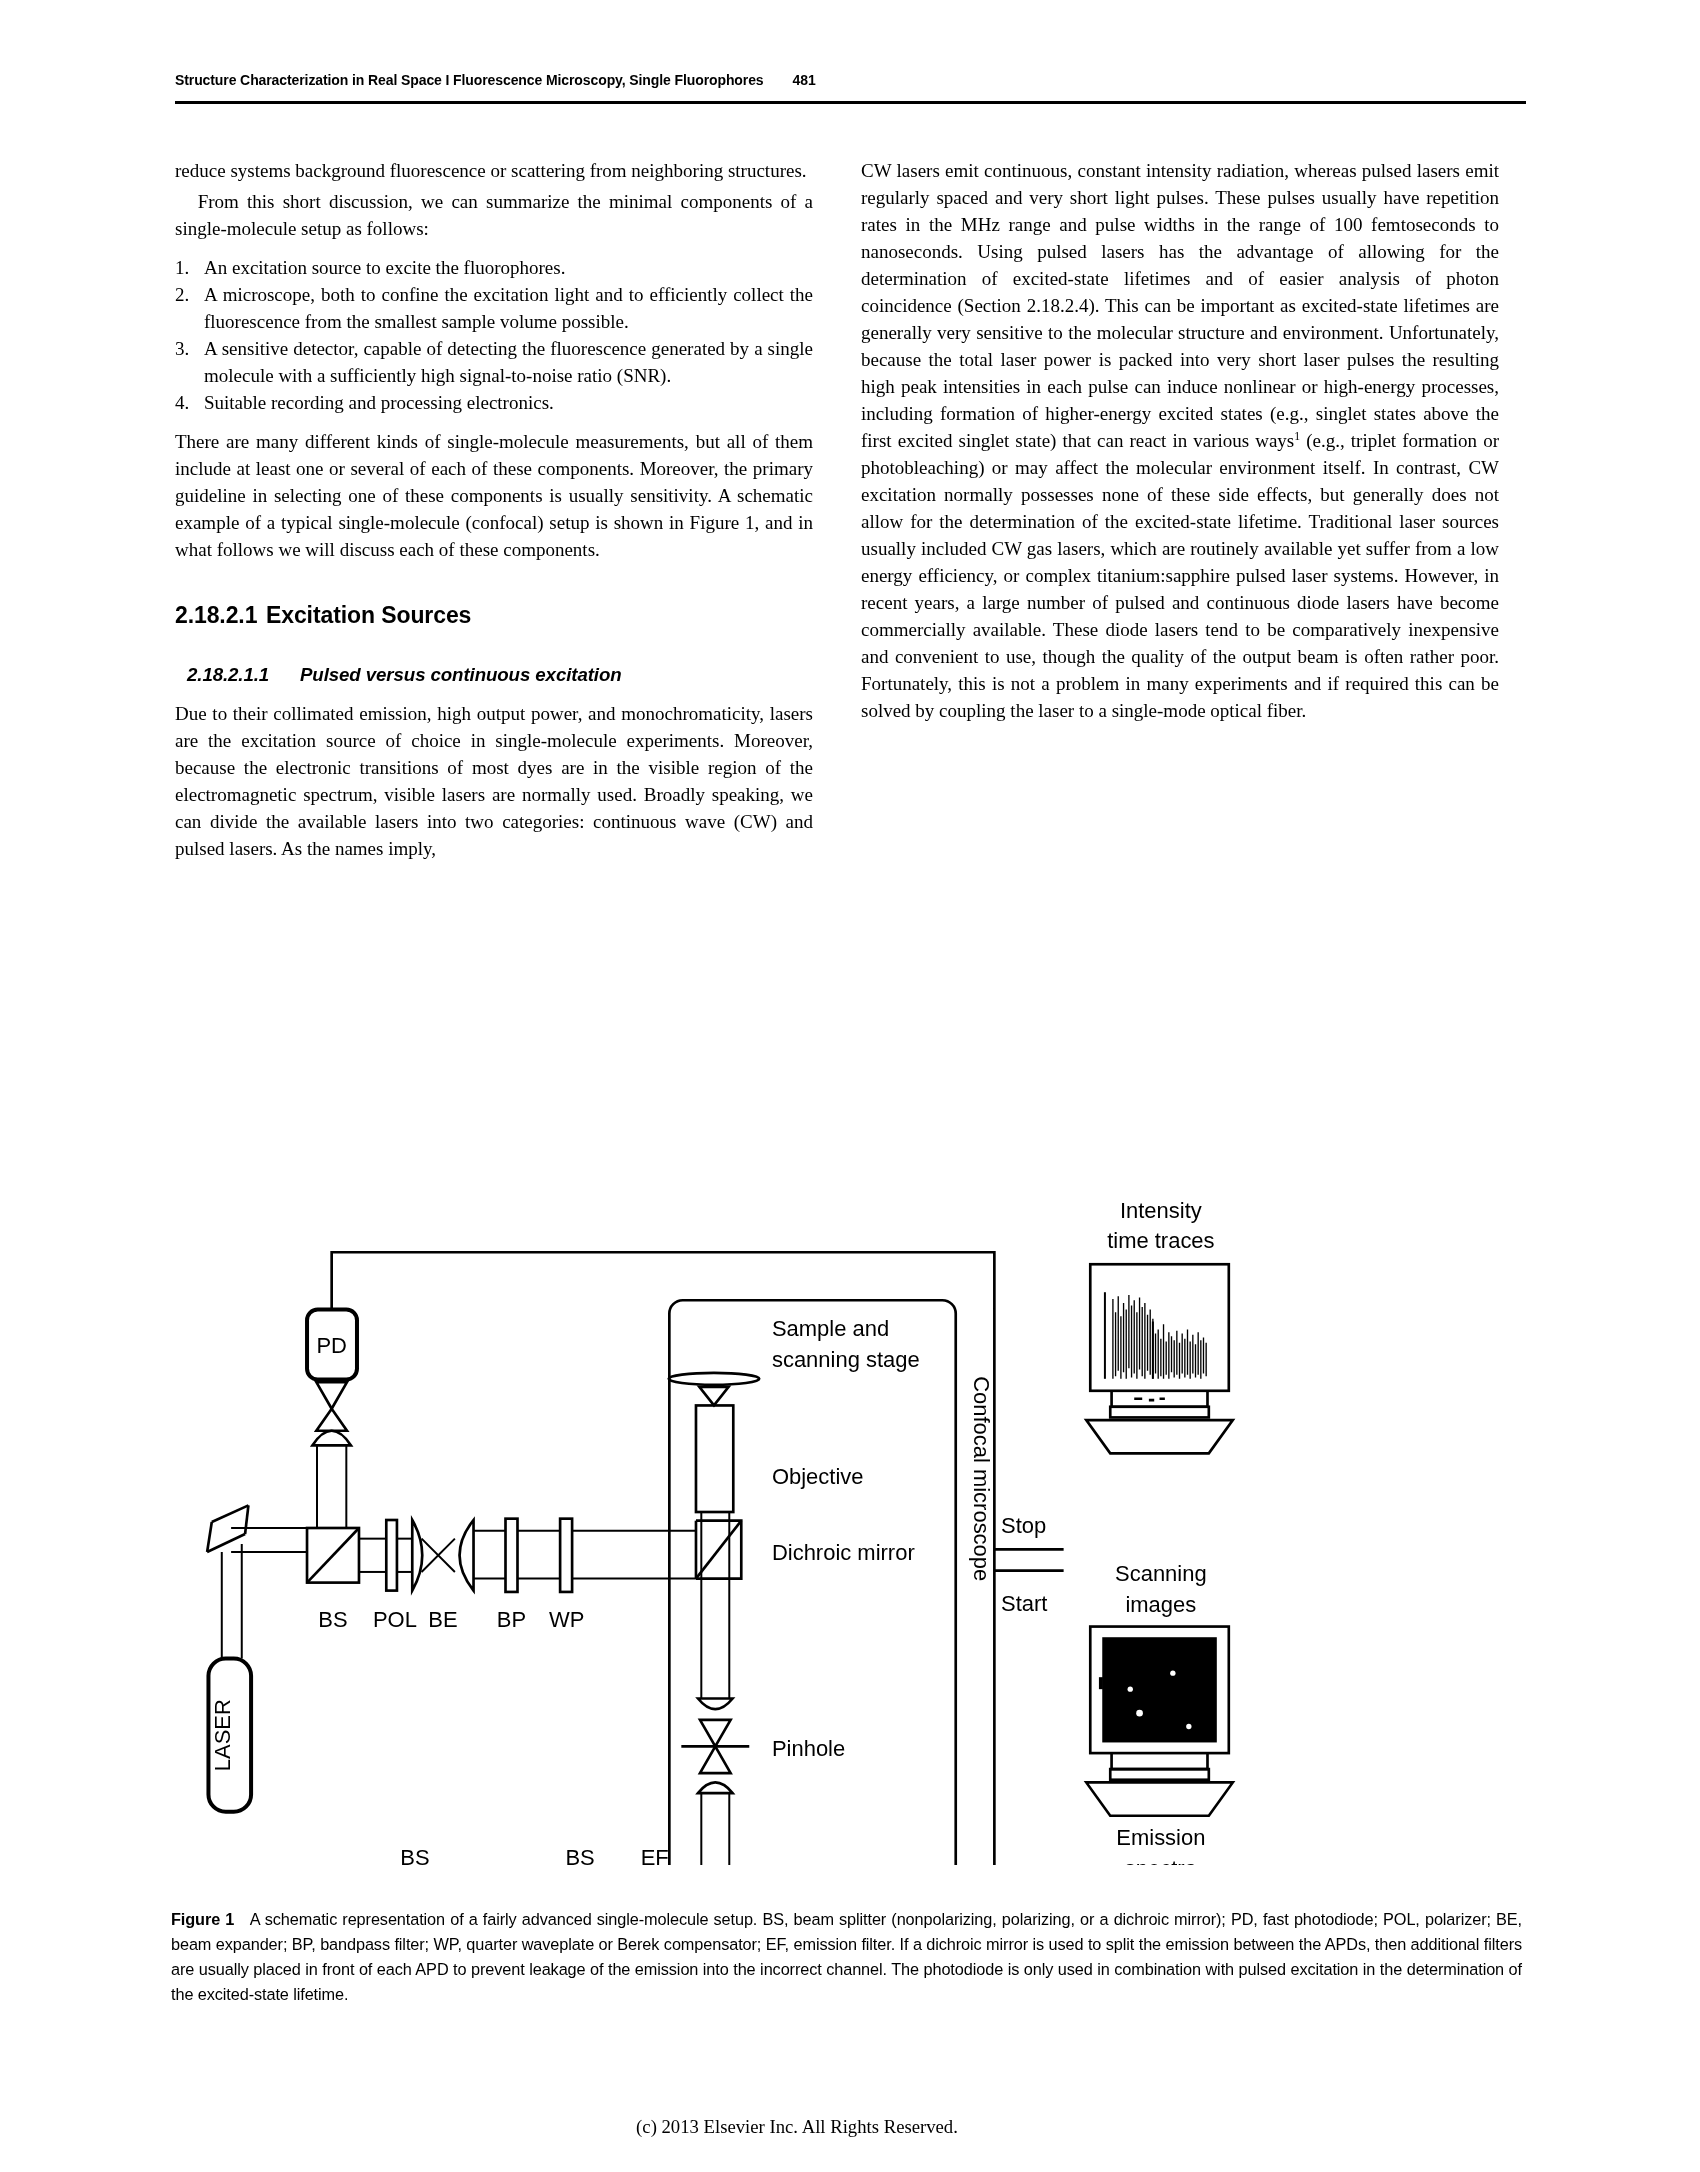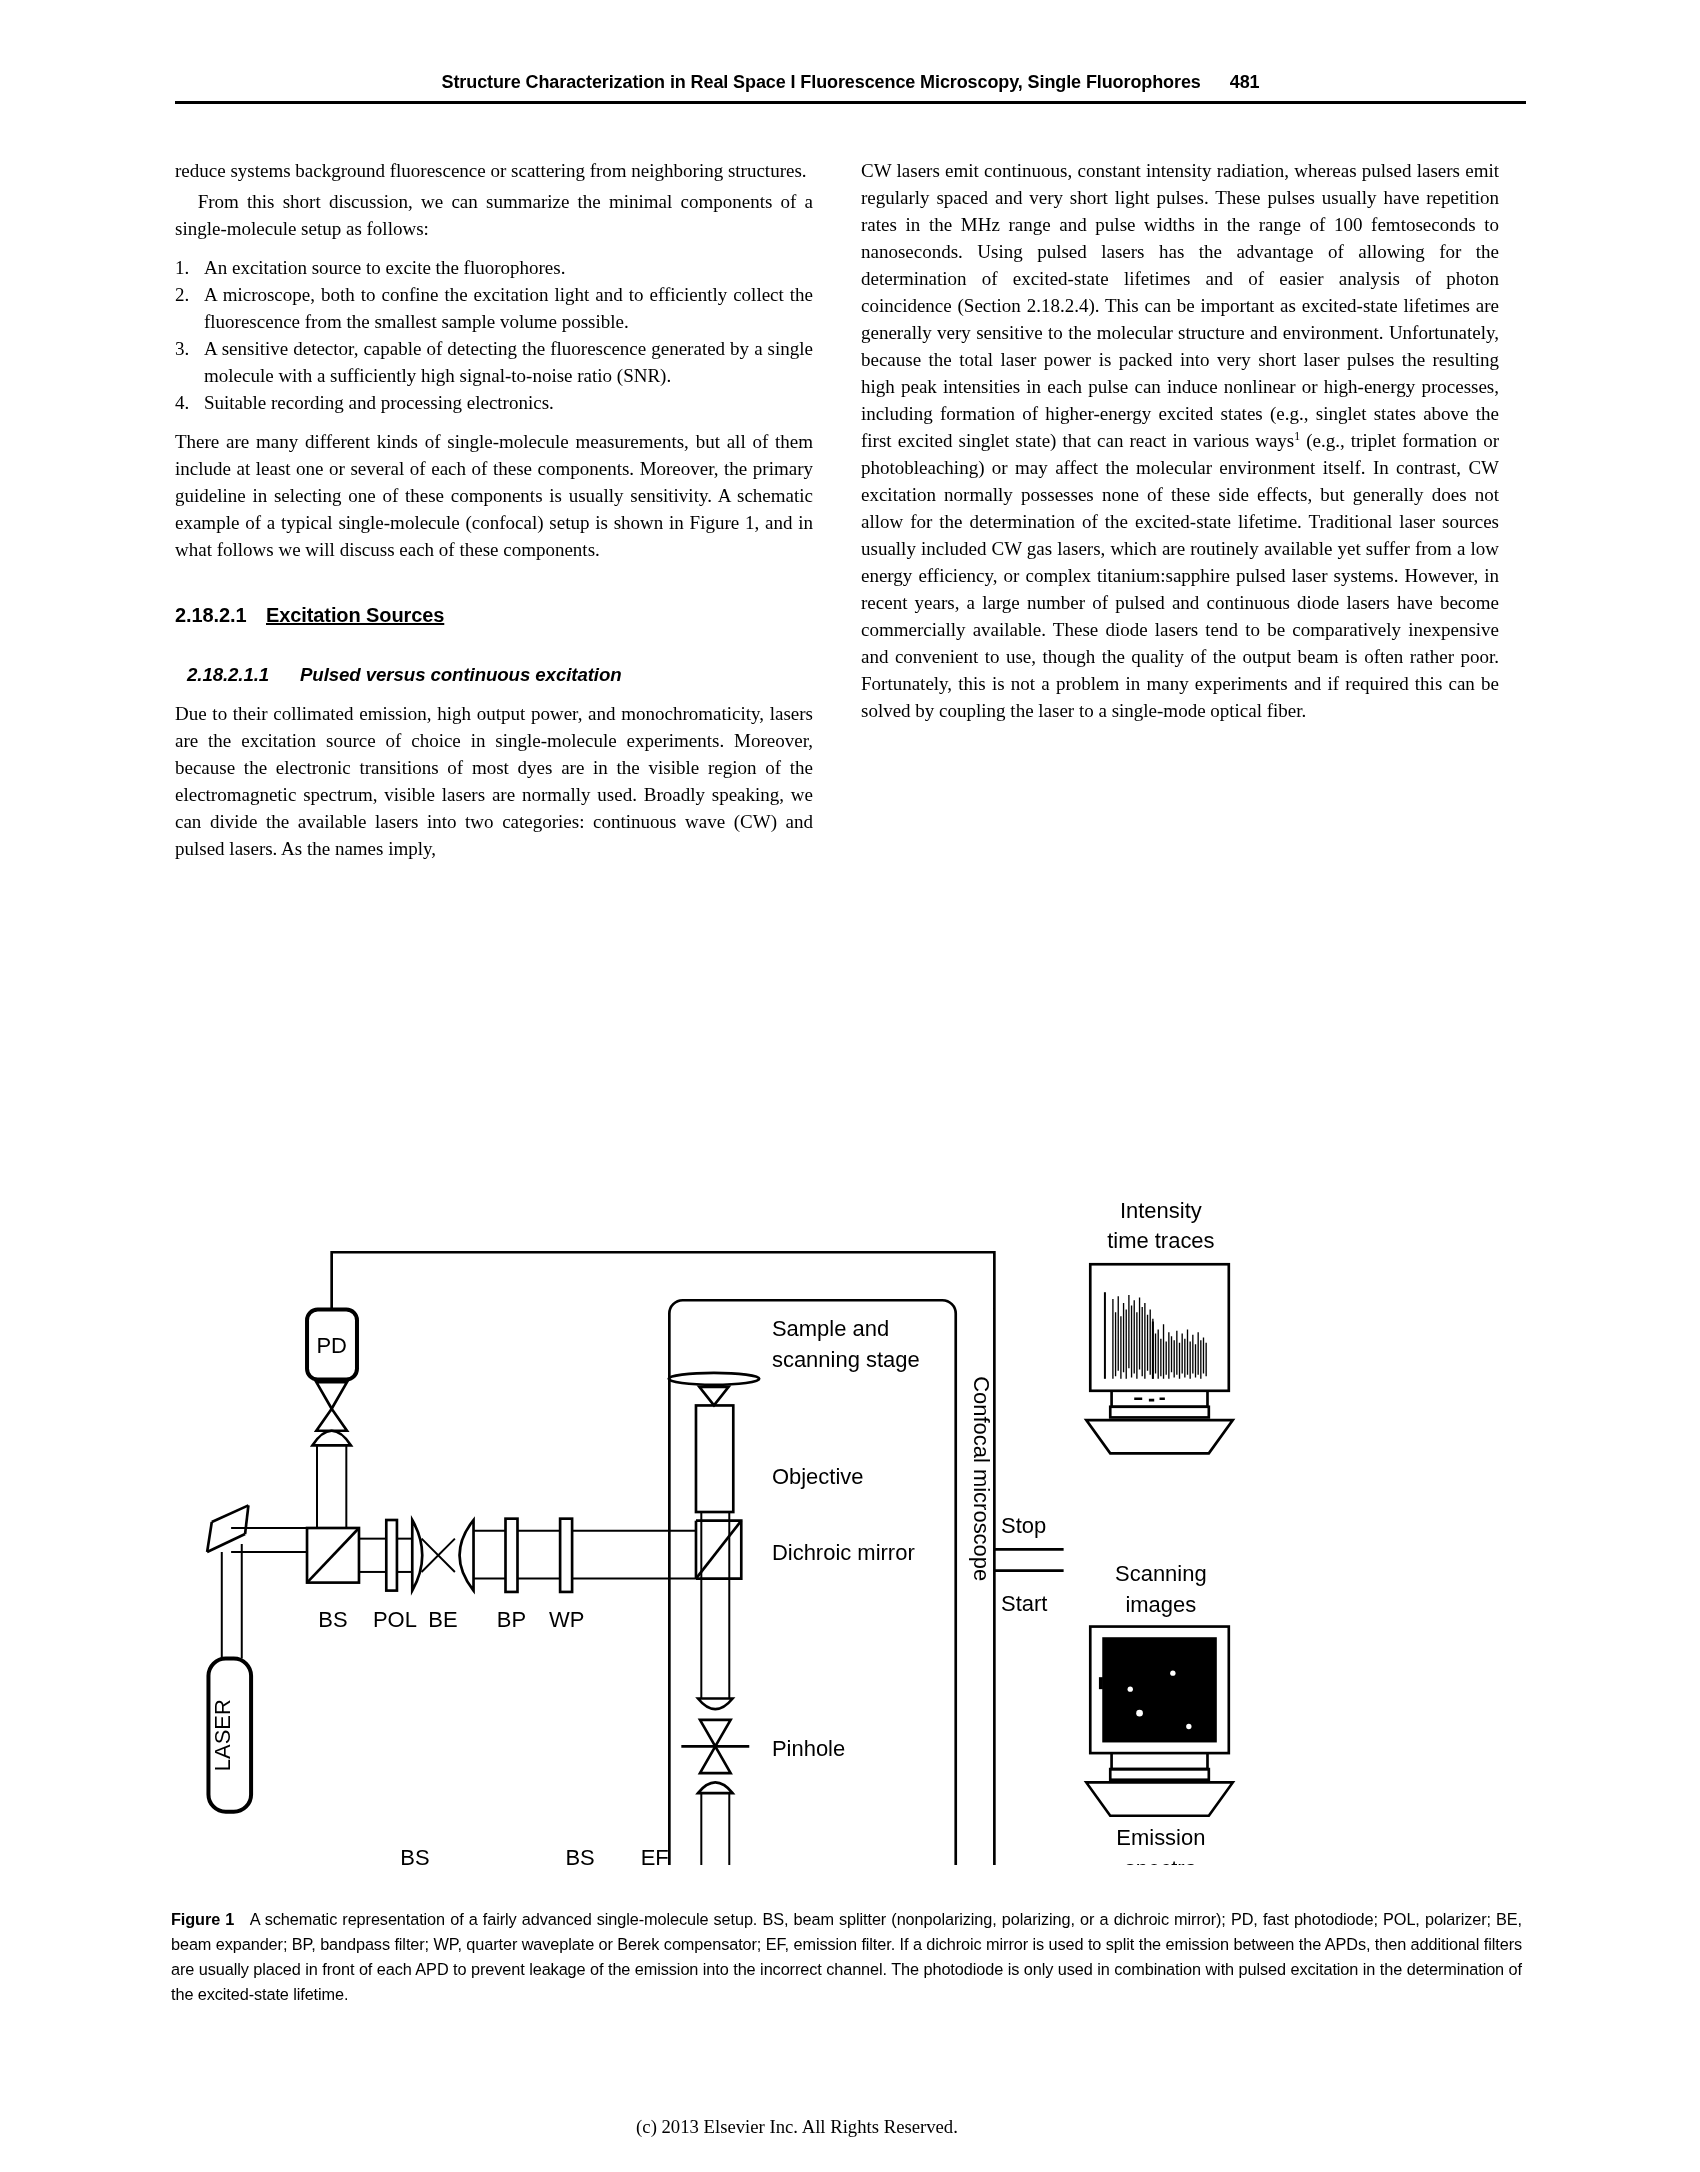--- a/index.html
+++ b/index.html
@@ -1,42 +1,42 @@
 <!DOCTYPE html>
 <html style="font-size:10.7px"><head>
 <meta charset="utf-8">
 <style>
   html,body{margin:0;padding:0;background:#fff;}
   body{width:1701px;height:2172px;position:relative;font-family:"Liberation Serif",serif;color:#000;}
   .page{position:absolute;inset:0;background:#fff;}
 
   
-  .runhead{position:absolute;left:175px;top:72px;width:1351px;text-align:center;
-           font-family:"Liberation Sans",sans-serif;font-weight:bold;font-size:18px;
+  .runhead{position:absolute;left:175px;top:72px;width:1351px;text-align:left;
+           font-family:"Liberation Sans",sans-serif;font-weight:bold;font-size:14px;
            letter-spacing:-0.1px;white-space:nowrap;}
   .runhead .pg{display:inline-block;margin-left:29px;}
   .rule{position:absolute;left:175px;top:101px;width:1351px;height:3.3px;background:#000;}
 
   
   .col{position:absolute;width:638px;font-size:19px;line-height:27px;text-align:justify;
        -webkit-hyphens:none;hyphens:none;}
   .colL{left:175px;top:157px;}
   .colR{left:861px;top:157px;}
   .col p{margin:0;text-indent:0;}
   .col p.ind{text-indent:22.7px;}
   .col p + p{margin-top:4px;}
   .gap{height:12px;}
 
   ol.numlist{margin:0;padding:0;list-style:none;}
   ol.numlist li{display:flex;margin:0;}
   ol.numlist li .num{width:29px;flex:0 0 29px;}
   ol.numlist li .txt{flex:1;text-align:justify;}
 
-  h3.sec{font-family:"Liberation Sans",sans-serif;font-weight:bold;font-size:20px;
-         margin:0;letter-spacing:-0.1px;text-decoration:underline;}
+  h3.sec{font-family:"Liberation Sans",sans-serif;font-weight:bold;font-size:23px;
+         margin:0;letter-spacing:-0.1px;}
   h3.sec .n{display:inline-block;min-width:91px;}
   h4.sub{font-family:"Liberation Sans",sans-serif;font-weight:bold;font-style:italic;
          font-size:18.7px;margin:12px;letter-spacing:-0.1px;}
   h4.sub .n{display:inline-block;min-width:113px;}
   sup{font-size:0.62em;vertical-align:super;line-height:0;}
 
   
   .figwrap{position:absolute;left:175px;top:1179px;width:1351px;height:686px;}
   .figsvg{position:absolute;left:0;top:0;}
 

